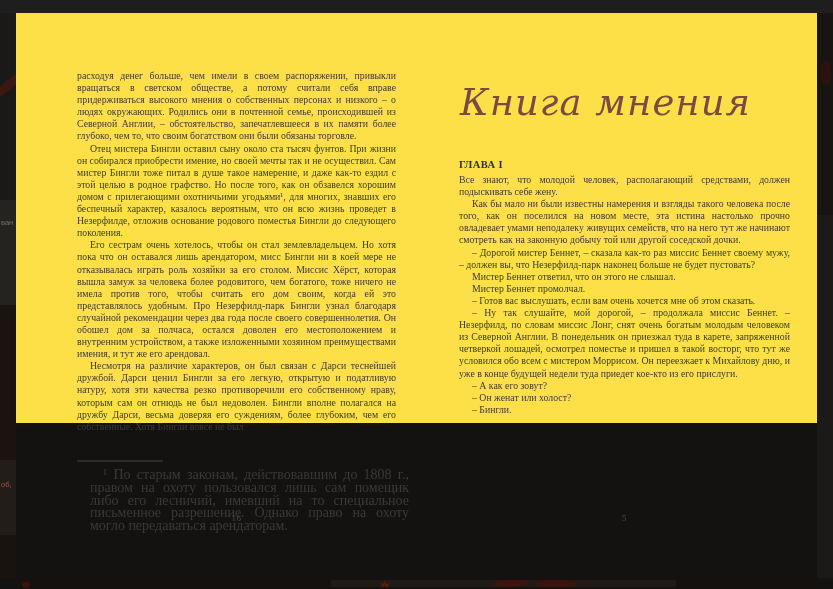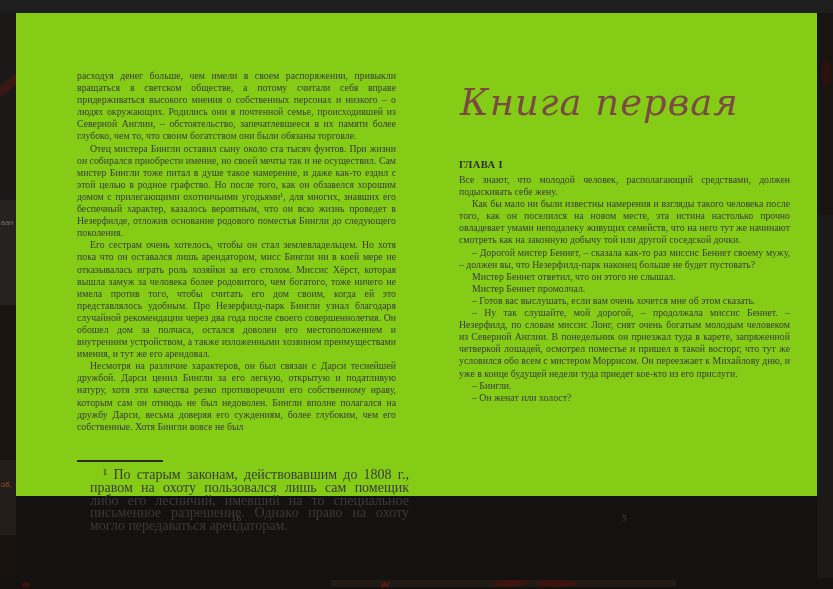--- a/index.html
+++ b/index.html
@@ -40,22 +40,22 @@
     background:#15110e;overflow:hidden;
   }
   .bb{position:absolute;top:4px;opacity:.75;}
   .bb-bar{left:315px;top:2px;width:345px;height:7px;background:#211b17;opacity:1;}
   .bb-dot{left:6px;width:8px;height:6px;background:#4a120d;border-radius:50%;}
   .bb-star{left:364px;top:3px;width:10px;height:7px;background:#6b1a10;clip-path:polygon(50% 0,65% 40%,100% 30%,80% 70%,95% 100%,50% 80%,5% 100%,20% 70%,0 30%,35% 40%);}
   .bb-swirl1{left:478px;top:2px;width:34px;height:7px;background:#4a120c;border-radius:50% 30% 60% 40%;transform:skewX(-30deg);}
   .bb-swirl2{left:520px;top:2px;width:42px;height:7px;background:#45110b;border-radius:30% 60% 40% 50%;transform:skewX(-25deg);}
   
   .spread{
-    position:absolute;left:16px;top:13px;width:801px;height:483px;
-    background:#84cc16;
+    position:absolute;left:16px;top:13px;width:801px;height:410px;
+    background:#fde047;
   }
   .page{position:absolute;top:0;height:565px;}
   .page-left{left:0;width:400px;}
   .page-right{left:400px;width:401px;}
   .body-col{
     position:absolute;
     color:#3a3a3a;
     font-size:9.8px;line-height:12.1px;
     text-align:justify;
   }
@@ -128,29 +128,30 @@
       <p>Отец мистера Бингли оставил сыну около ста тысяч фунтов. При жизни он собирался приобрести имение, но своей мечты так и не осуществил. Сам мистер Бингли тоже питал в душе такое намерение, и даже как-то ездил с этой целью в родное графство. Но после того, как он обзавелся хорошим домом с прилегающими охотничьими угодьями¹, для многих, знавших его беспечный характер, казалось вероятным, что он всю жизнь проведет в Незерфилде, отложив основание родового поместья Бингли до следующего поколения.</p>
       <p>Его сестрам очень хотелось, чтобы он стал землевладельцем. Но хотя пока что он оставался лишь арендатором, мисс Бингли ни в коей мере не отказывалась играть роль хозяйки за его столом. Миссис Хёрст, которая вышла замуж за человека более родовитого, чем богатого, тоже ничего не имела против того, чтобы считать его дом своим, когда ей это представлялось удобным. Про Незерфилд-парк Бингли узнал благодаря случайной рекомендации через два года после своего совершеннолетия. Он обошел дом за полчаса, остался доволен его местоположением и внутренним устройством, а также изложенными хозяином преимуществами имения, и тут же его арендовал.</p>
       <p>Несмотря на различие характеров, он был связан с Дарси теснейшей дружбой. Дарси ценил Бингли за его легкую, открытую и податливую натуру, хотя эти качества резко противоречили его собственному нраву, которым сам он отнюдь не был недоволен. Бингли вполне полагался на дружбу Дарси, весьма доверяя его суждениям, более глубоким, чем его собственные. Хотя Бингли вовсе не был</p>
     </div>
     <div class="footnote-rule"></div>
     <div class="footnote">¹ По старым законам, действовавшим до 1808 г., правом на охоту пользовался лишь сам помещик либо его лесничий, имевший на то специальное письменное разрешение. Однако право на охоту могло передаваться арендаторам.</div>
     <div class="pagenum pagenum-left">16</div>
   </div>
 
   <div class="page page-right">
-    <div class="book-title">Книга первая</div>
+    <div class="book-title">Книга мнения</div>
     <div class="chapter-heading">ГЛАВА I</div>
     <div class="body-col col-right">
       <p class="no-indent">Все знают, что молодой человек, располагающий средствами, должен подыскивать себе жену.</p>
       <p>Как бы мало ни были известны намерения и взгляды такого человека после того, как он поселился на новом месте, эта истина настолько прочно овладевает умами неподалеку живущих семейств, что на него тут же начинают смотреть как на законную добычу той или другой соседской дочки.</p>
       <p>– Дорогой мистер Беннет, – сказала как-то раз миссис Беннет своему мужу, – должен вы, что Незерфилд-парк наконец больше не будет пустовать?</p>
       <p>Мистер Беннет ответил, что он этого не слышал.</p>
       <p>Мистер Беннет промолчал.</p>
       <p>– Готов вас выслушать, если вам очень хочется мне об этом сказать.</p>
       <p>– Ну так слушайте, мой дорогой, – продолжала миссис Беннет. – Незерфилд, по словам миссис Лонг, снят очень богатым молодым человеком из Северной Англии. В понедельник он приезжал туда в карете, запряженной четверкой лошадей, осмотрел поместье и пришел в такой восторг, что тут же условился обо всем с мистером Моррисом. Он переезжает к Михайлову дню, и уже в конце будущей недели туда приедет кое-кто из его прислуги.</p>
+      <p>– А как его зовут?</p>
+      <p>– Он женат или холост?</p>
       <p>– Бингли.</p>
-      <p>– Он женат или холост?</p>
     </div>
     <div class="pagenum pagenum-right">5</div>
   </div>
 
 </div>
 
 </body></html>

